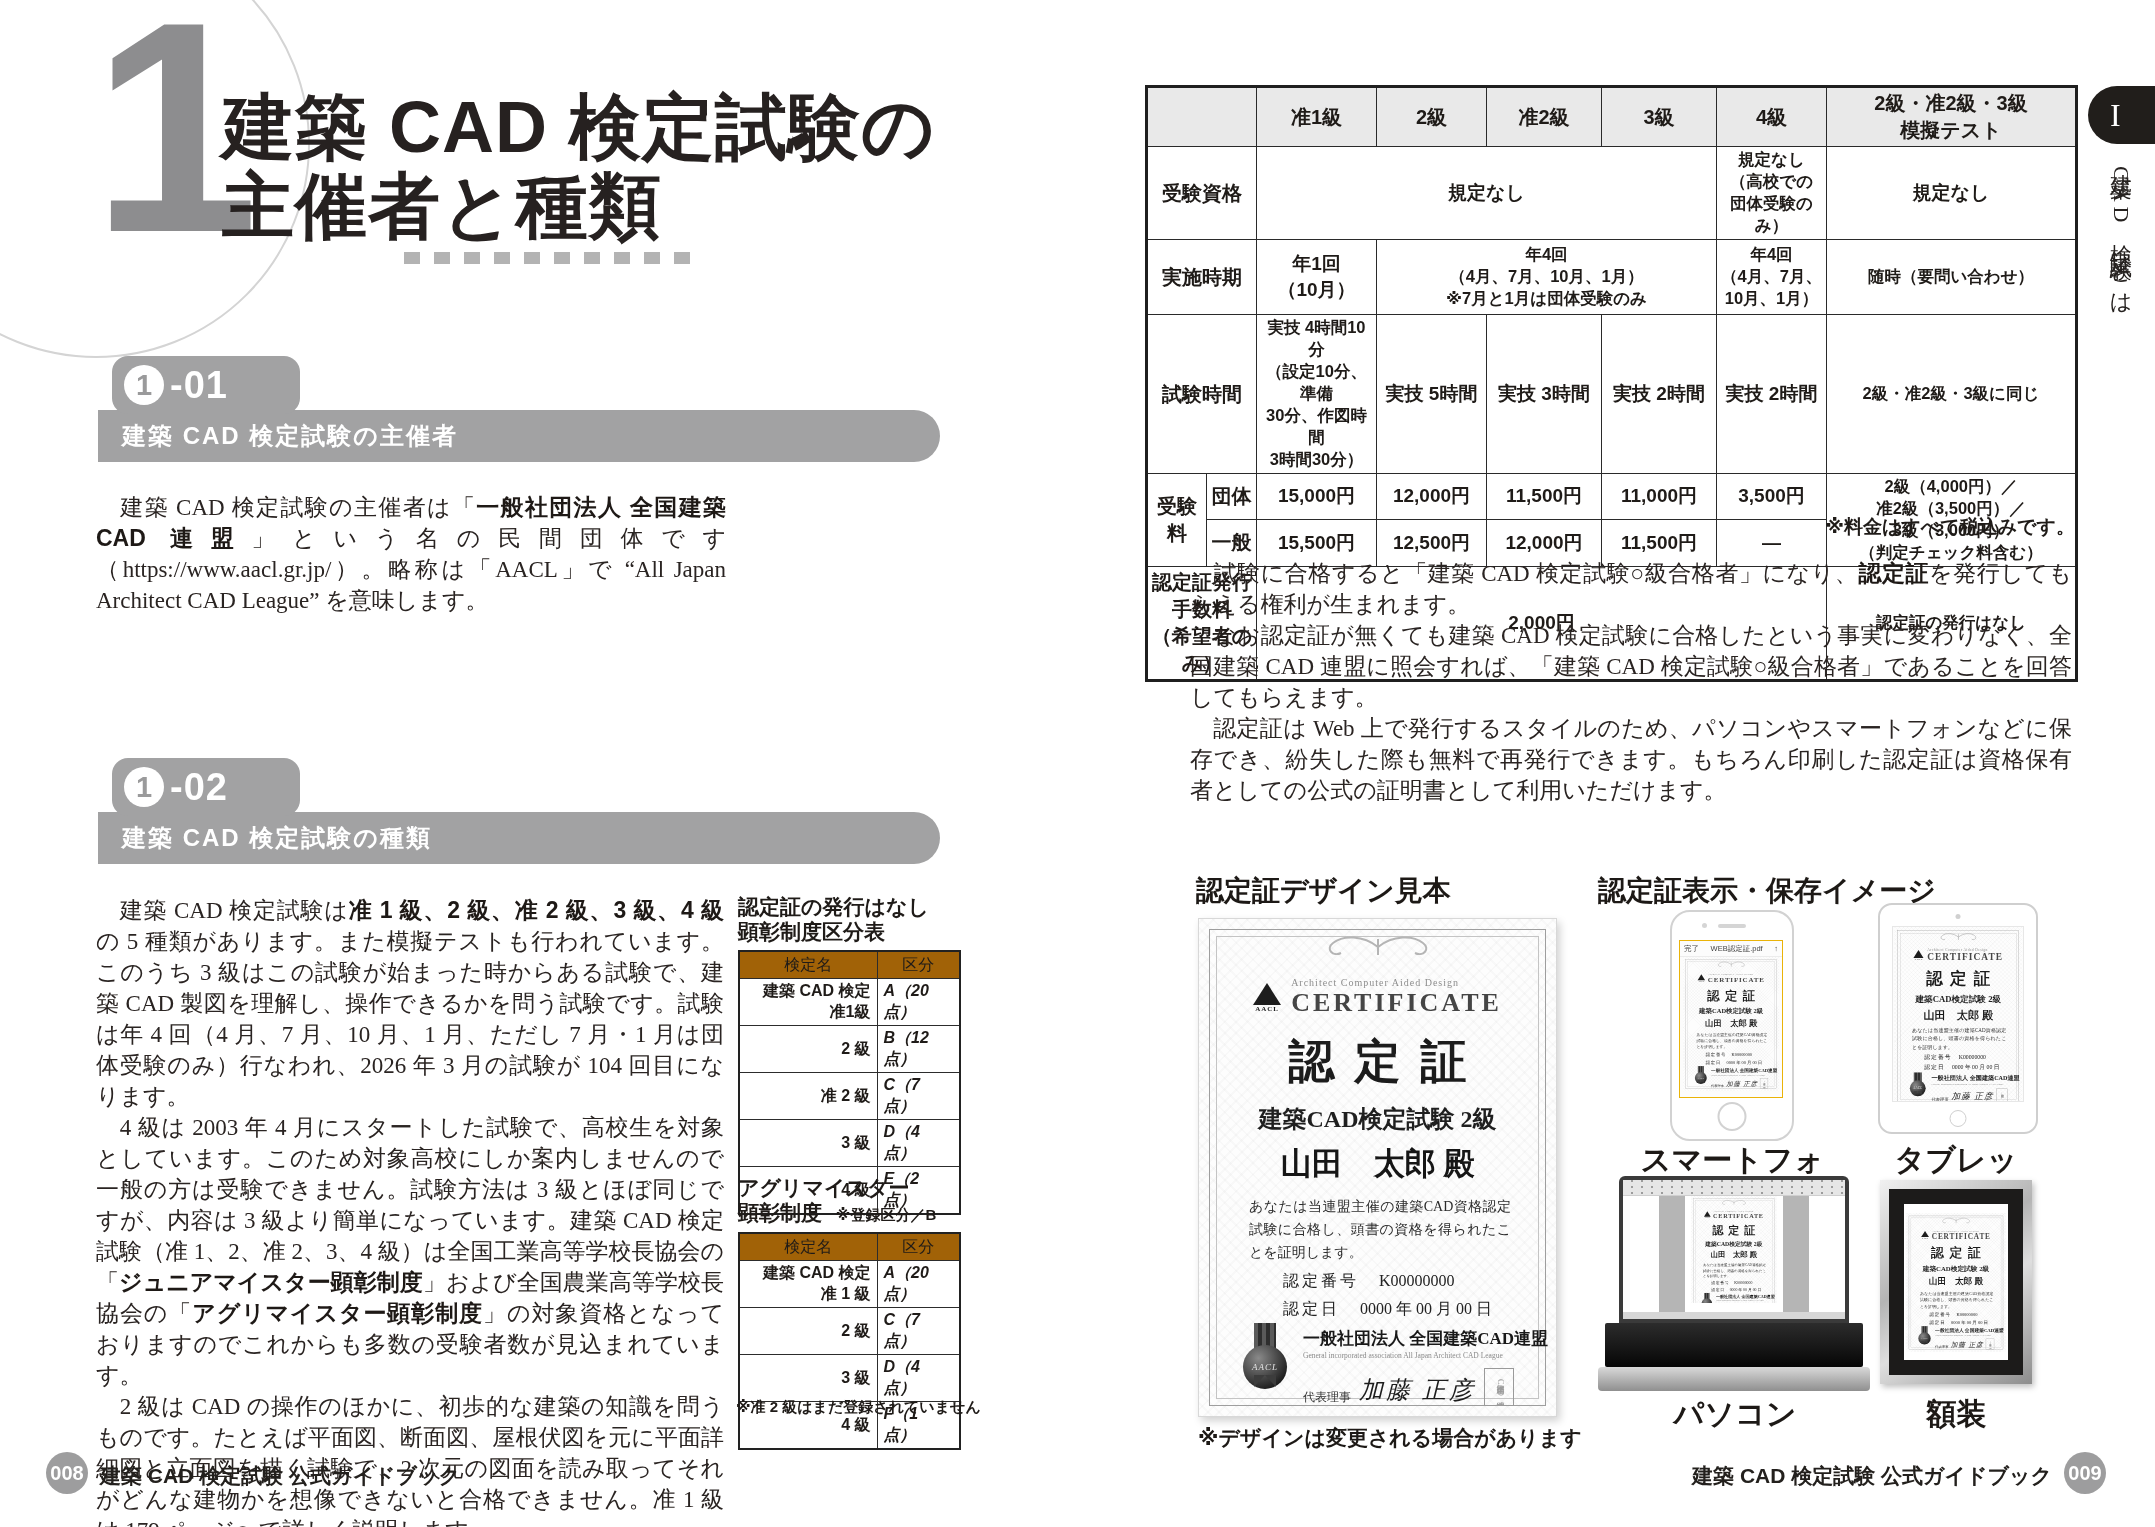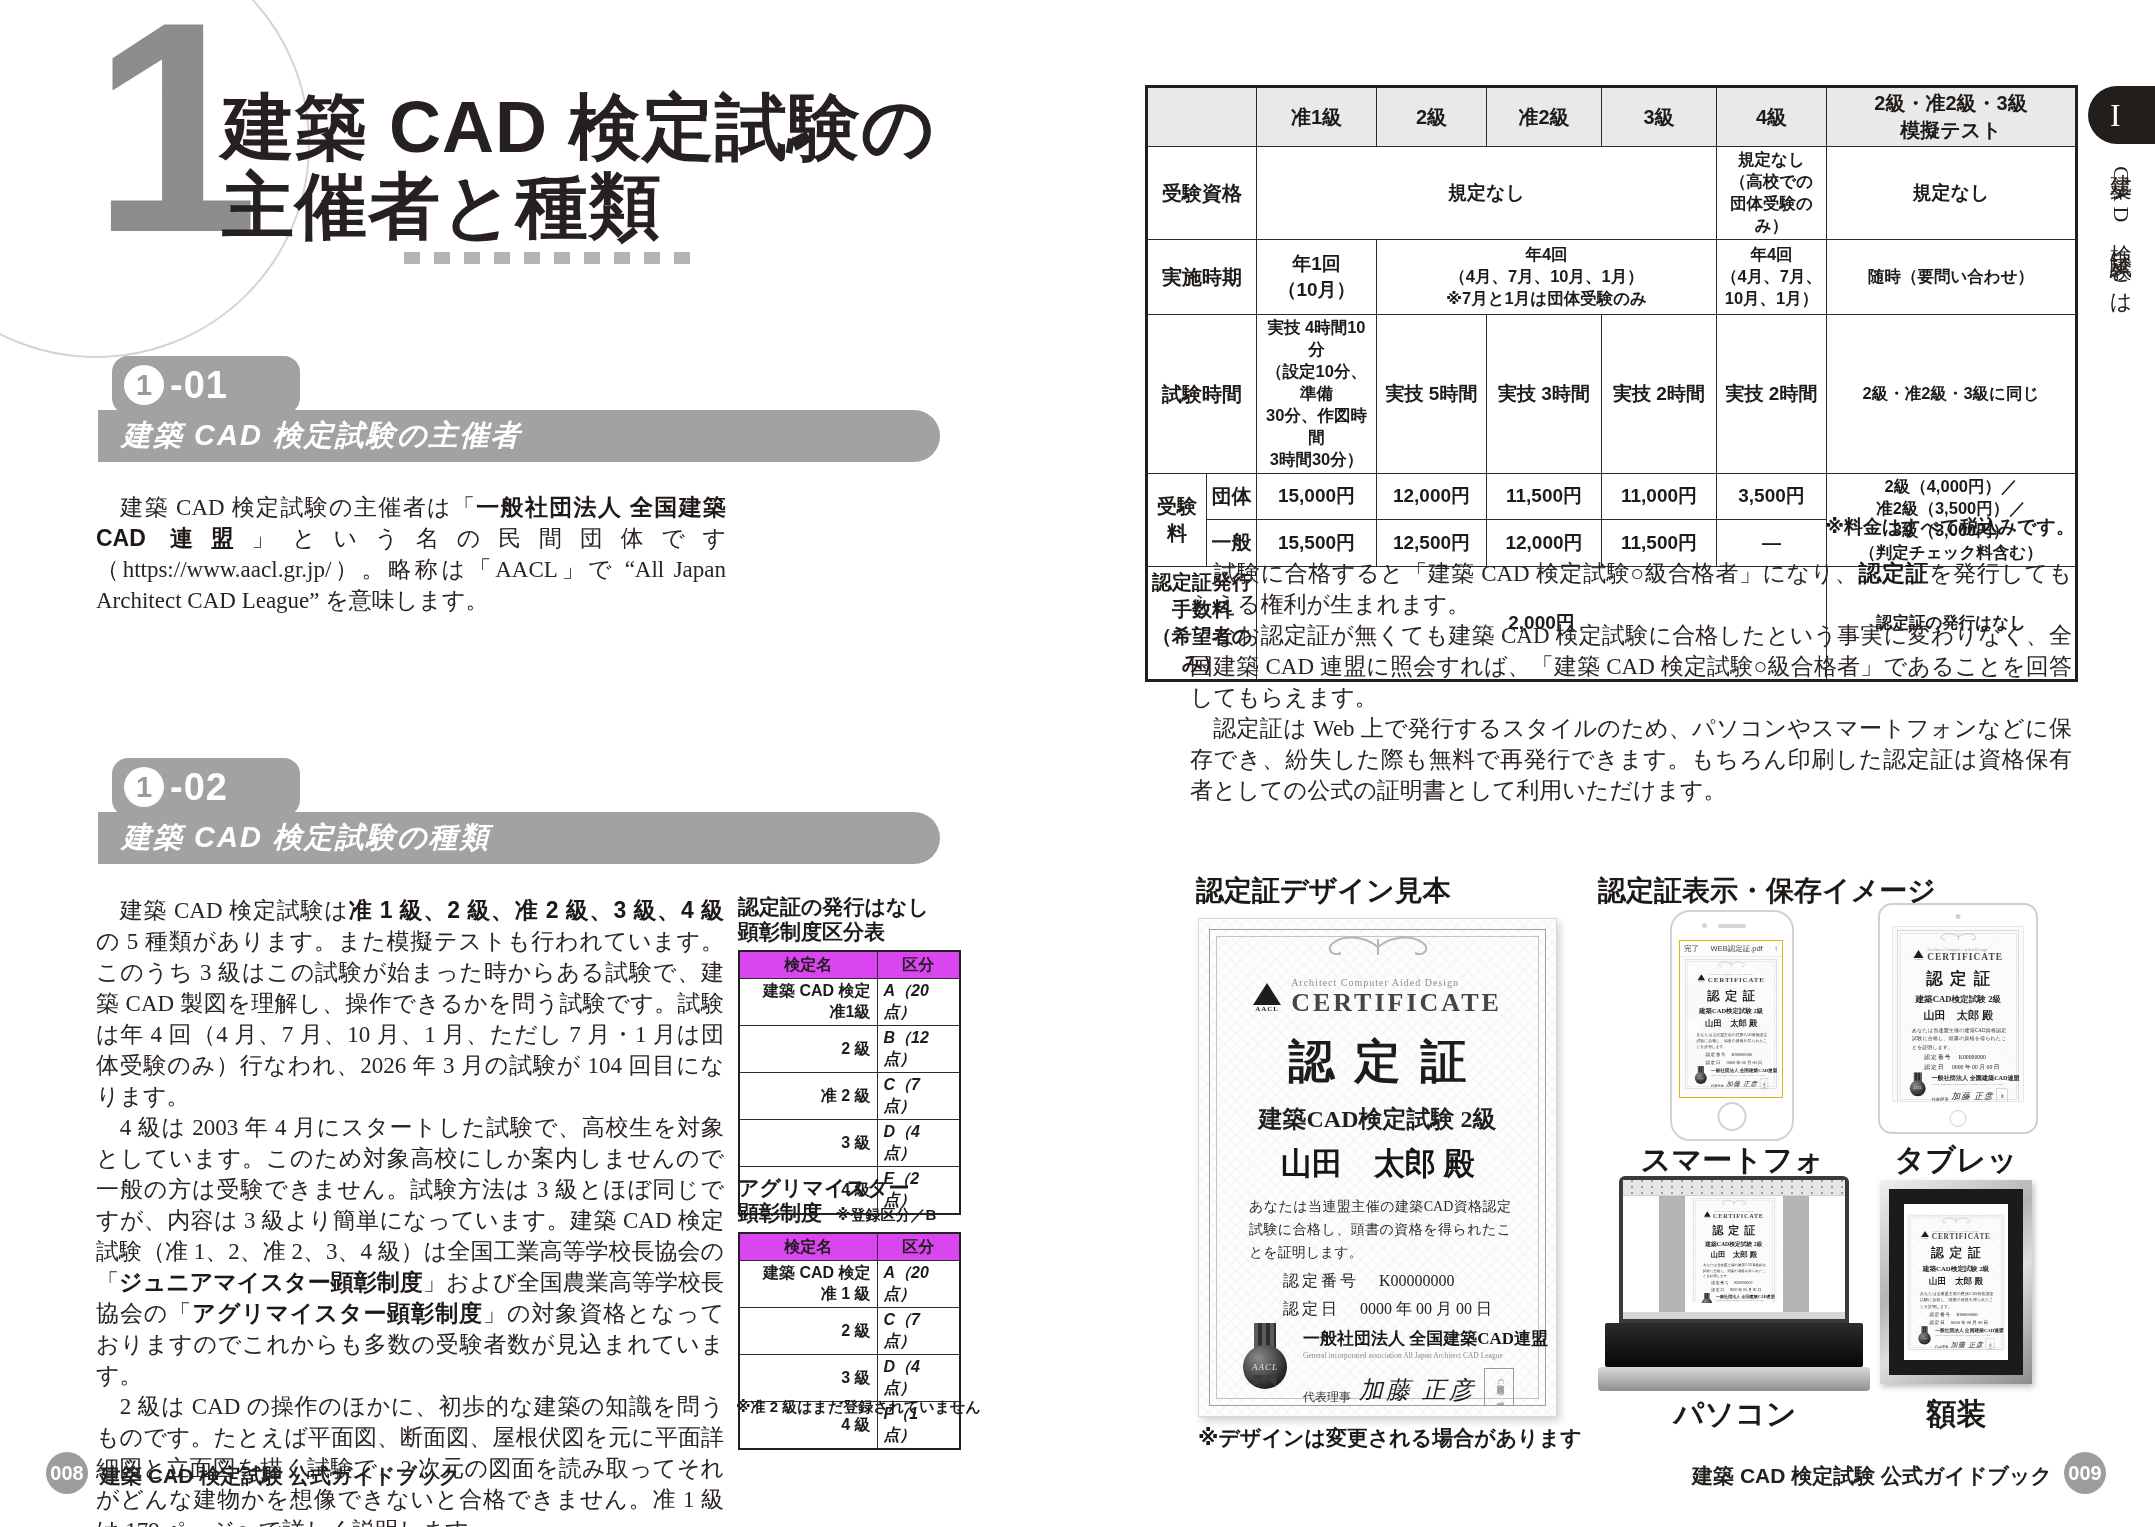--- a/index.html
+++ b/index.html
@@ -16,38 +16,38 @@
   .title-dashes{left:404px;top:252px;width:292px;height:12px;
      background:repeating-linear-gradient(90deg,#b3b3b3 0 16px,transparent 16px 30px);}
 
   
   .sec-badge{height:58px;width:188px;background:#a2a2a3;border-radius:16px;display:flex;align-items:center;z-index:3;}
   .sec-badge .num-circle{width:40px;height:40px;margin-left:12px;background:#fff;border-radius:50%;
      display:flex;align-items:center;justify-content:center;font-weight:800;font-size:29px;color:#9a9a9b;}
   .sec-badge .suffix{color:#fff;font-weight:800;font-size:38px;margin-left:6px;letter-spacing:1px;}
   .sec-banner{width:842px;height:52px;background:#a2a2a3;border-radius:0 26px 26px 0;z-index:2;
      display:flex;align-items:center;}
-  .sec-banner .t{color:#fff;font-weight:800;font-size:29px;letter-spacing:2px;margin-left:24px;white-space:nowrap;font-style:italic;}
+  .sec-banner .t{color:#fff;font-weight:800;font-size:24px;letter-spacing:2px;margin-left:24px;white-space:nowrap;}
   .badge-01{left:112px;top:356px;} .banner-01{left:98px;top:410px;}
   .badge-02{left:112px;top:758px;} .banner-02{left:98px;top:812px;}
 
   
   .bodytext{font-size:23px;line-height:31px;text-align:justify;color:#2a2422;}
   .bodytext p{margin:0;}
   .s1-text{left:96px;top:492px;width:630px;}
   .s2-text{left:96px;top:895px;width:628px;}
   .r-text{left:1190px;top:558px;width:882px;}
   .bseg{font-family:"Liberation Sans","DejaVu Sans",sans-serif;font-weight:700;color:#1e1916;}
 
   
   .side-tbl-head{font-size:21px;line-height:25px;font-weight:800;color:#1f1b18;}
   .side-tbl-note{font-size:15px;font-weight:700;margin-left:8px;}
   table.side-tbl{border-collapse:collapse;width:221px;table-layout:fixed;}
   table.side-tbl th,table.side-tbl td{border:1.5px solid #2c2c2c;font-size:16px;padding:2px 6px;color:#1f1b18;}
-  table.side-tbl th{background:#d946ef;font-weight:700;text-align:center;height:22px;}
+  table.side-tbl th{background:#a16207;font-weight:400;text-align:center;height:22px;}
   table.side-tbl td.name{text-align:right;font-weight:700;white-space:pre-line;}
   table.side-tbl td.rank{font-weight:700;font-style:italic;}
   table.side-tbl{border:2.5px solid #222;}
   .jr-head{left:738px;top:894px;} .jr-tbl{left:738px;top:950px;}
   .ag-head{left:738px;top:1175px;} .ag-tbl{left:738px;top:1232px;}
   .ag-foot{left:736px;top:1398px;font-size:15px;font-weight:700;color:#1f1b18;}
 
   
   table.exam{border-collapse:collapse;table-layout:fixed;width:930px;border:3px solid #1f1f1f;}
   table.exam th,table.exam td{border:1.5px solid #2a2a2a;text-align:center;vertical-align:middle;

